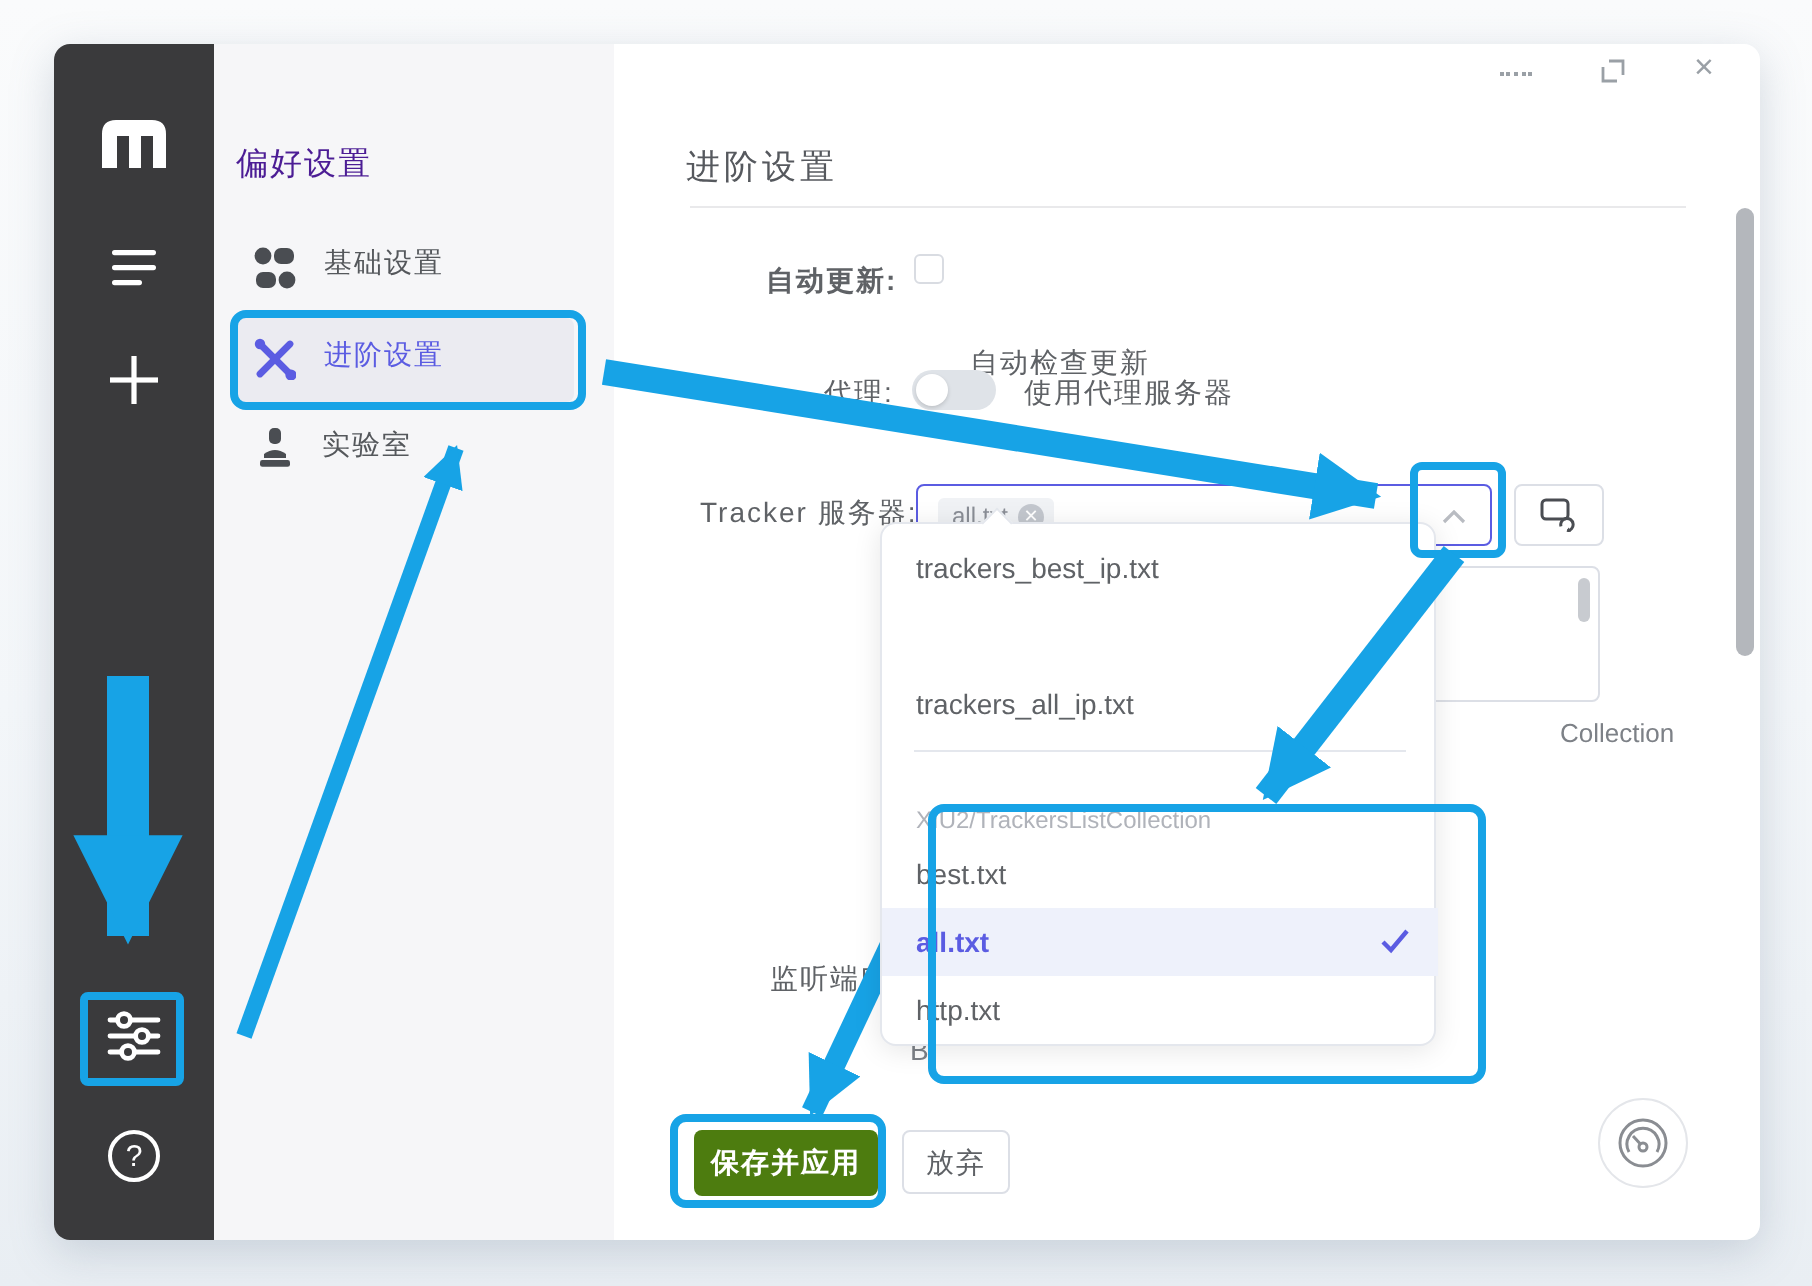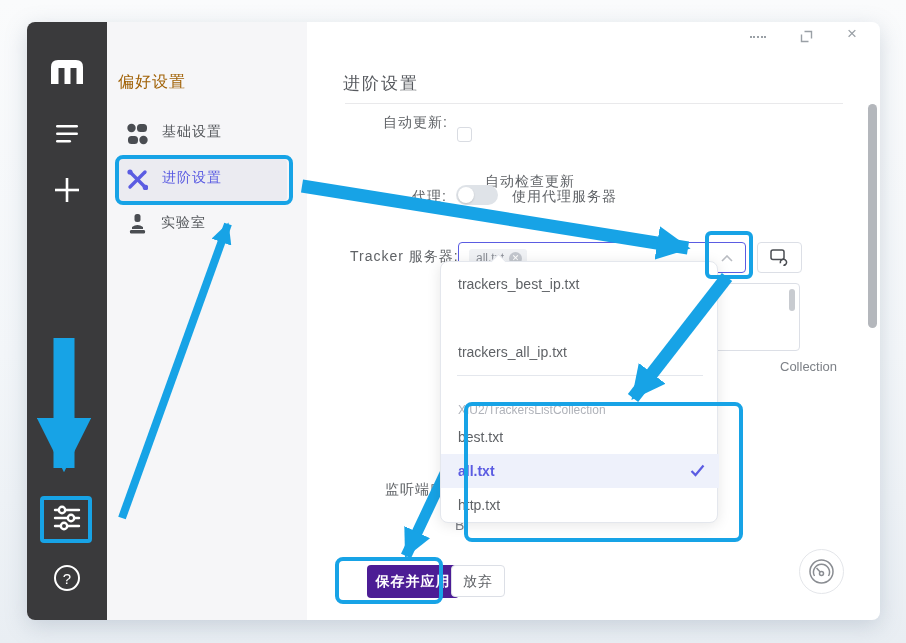--- a/index.html
+++ b/index.html
@@ -9,21 +9,21 @@
 
   
   .window { position:absolute; left:27px; top:22px; width:853px; height:598px; background:#fff; border-radius:8px; box-shadow:0 6px 22px rgba(110,130,150,.28); overflow:hidden; z-index:1; }
 
   
   .sidebar { position:absolute; left:0; top:0; width:80px; height:598px; background:#3a3a3c; }
   .side-ic { position:absolute; left:0; width:80px; display:flex; justify-content:center; color:#fff; }
 
   
   .panel { position:absolute; left:80px; top:0; width:200px; height:598px; background:#f6f6f8; }
-  .panel-title { position:absolute; left:91px; top:50px; font-size:16px; color:#a16207; letter-spacing:1px; }
+  .panel-title { position:absolute; left:91px; top:50px; font-size:16px; color:#4c1d95; letter-spacing:1px; }
   .pitem { position:absolute; display:flex; gap:14px; font-size:14px; color:#55585c; }
   .pitem .txt { letter-spacing:1px; }
   .pitem-active-bg { position:absolute; left:92px; top:137px; width:168px; height:42px; background:#ebebf1; border-radius:4px; }
   .pitem.active .txt { color:#5b5ce2; }
 
   
   .main-title { position:absolute; left:316px; top:50px; font-size:17px; color:#56595e; letter-spacing:2px; }
   .divider { position:absolute; left:318px; top:81px; width:498px; height:1px; background:#e9e9eb; }
   .flabel { position:absolute; font-size:14px; color:#5f6266; letter-spacing:1px; }
   .ftext  { position:absolute; font-size:14px; color:#5f6266; letter-spacing:1px; }
@@ -46,21 +46,21 @@
   
   .dropdown { position:absolute; left:440px; top:261px; width:278px; height:262px; background:#fff; border:1px solid #e4e7ed; border-radius:8px; box-shadow:0 2px 14px rgba(0,0,0,.10); z-index:6; }
   .dd-caret { position:absolute; left:52px; top:-6px; width:11px; height:11px; background:#fff; border-left:1px solid #e4e7ed; border-top:1px solid #e4e7ed; transform:rotate(45deg); z-index:7; }
   .dd-item { position:absolute; left:0; width:278px; height:34px; line-height:34px; padding-left:17px; font-size:14px; color:#5f6266; }
   .dd-div { position:absolute; left:16px; top:113px; width:246px; height:1px; background:#e4e7ed; }
   .dd-group { position:absolute; left:17px; top:135px; height:26px; line-height:26px; font-size:12px; color:#b0b3ba; }
   .dd-item.sel { background:#eef1fb; color:#5b5ce2; font-weight:bold; }
   .dd-check { position:absolute; right:14px; top:10px; }
 
   
-  .save-btn { position:absolute; left:320px; top:543px; width:92px; height:33px; background:#4c1d95; border-radius:4px; color:#fff; font-size:14px; font-weight:bold; text-align:center; line-height:33px; letter-spacing:1px;margin-left:20px; }
+  .save-btn { position:absolute; left:320px; top:543px; width:92px; height:33px; background:#4d7c0f; border-radius:4px; color:#fff; font-size:14px; font-weight:bold; text-align:center; line-height:33px; letter-spacing:1px; }
   .discard-btn { position:absolute; left:424px; top:543px; width:54px; height:32px; background:#fff; border:1px solid #dcdfe6; border-radius:4px; color:#5f6266; font-size:14px; text-align:center; line-height:30px; letter-spacing:1px; }
   .gauge-btn { position:absolute; left:772px; top:527px; width:45px; height:45px; border:1px solid #e4e6ea; border-radius:50%; display:flex; align-items:center; justify-content:center; background:#fff; }
 
   
   .win-min { position:absolute; left:723px; top:14px; width:16px; height:3px; border-top:2px dotted #9aa0a6; }
   .win-max { position:absolute; left:773px; top:7px; }
   .win-close { position:absolute; left:820px; top:2px; font-size:17px; color:#9aa0a6; }
   .scroll-thumb { position:absolute; left:841px; top:82px; width:9px; height:224px; border-radius:5px; background:#b4b7bc; }
 
   
@@ -155,21 +155,21 @@
           <path d="M1.5,4.5 V11.5 H8.5"></path>
           <path d="M4.5,1.5 H11.5 V8.5"></path>
         </g>
       </svg>
     </div>
     <div class="win-close">×</div>
 
     <div class="main-title">进阶设置</div>
     <div class="divider"></div>
 
-    <div class="flabel" style="left:356px; top:92px;">自动更新:</div>
+    <div class="flabel" style="left:356px; top:110px;font-weight:bold;">自动更新:</div>
     <div class="checkbox" style="left:430px; top:105px;"></div>
     <div class="ftext" style="left:458px; top:106px;margin-top:45px;">自动检查更新</div>
 
     <div class="flabel" style="left:385px; top:166px;">代理:</div>
     <div class="toggle" style="left:429px; top:163px;">
         <div class="knob"></div>
       </div>
     <div class="ftext" style="left:485px; top:166px;">使用代理服务器</div>
 
     <div class="flabel" style="left:323px; top:226px;">Tracker 服务器:</div>

